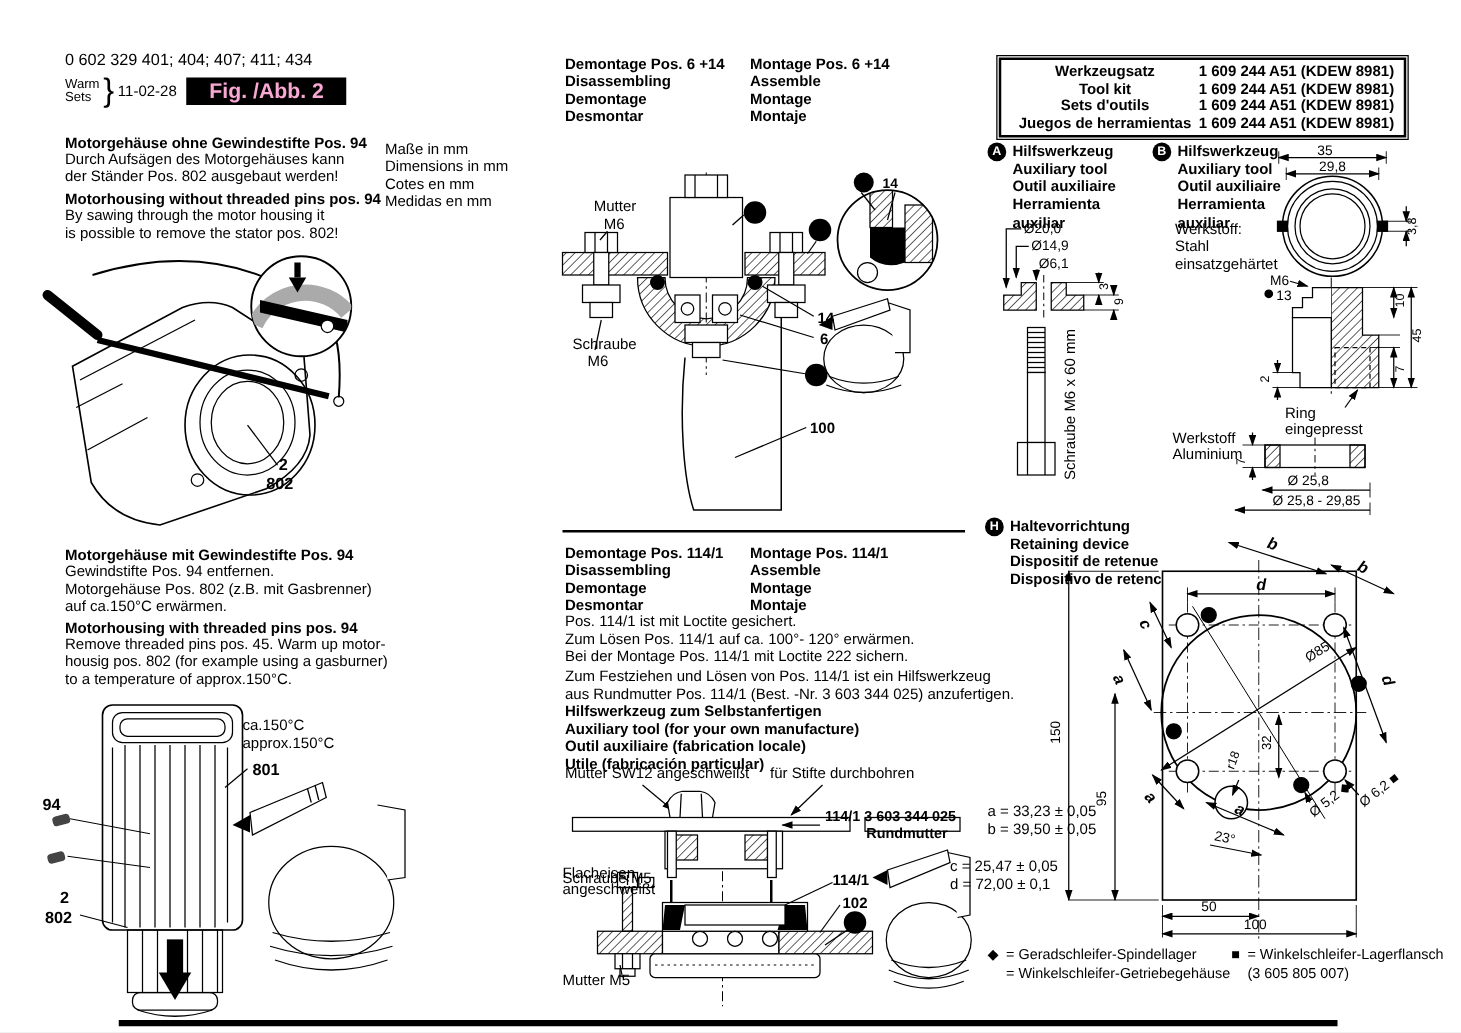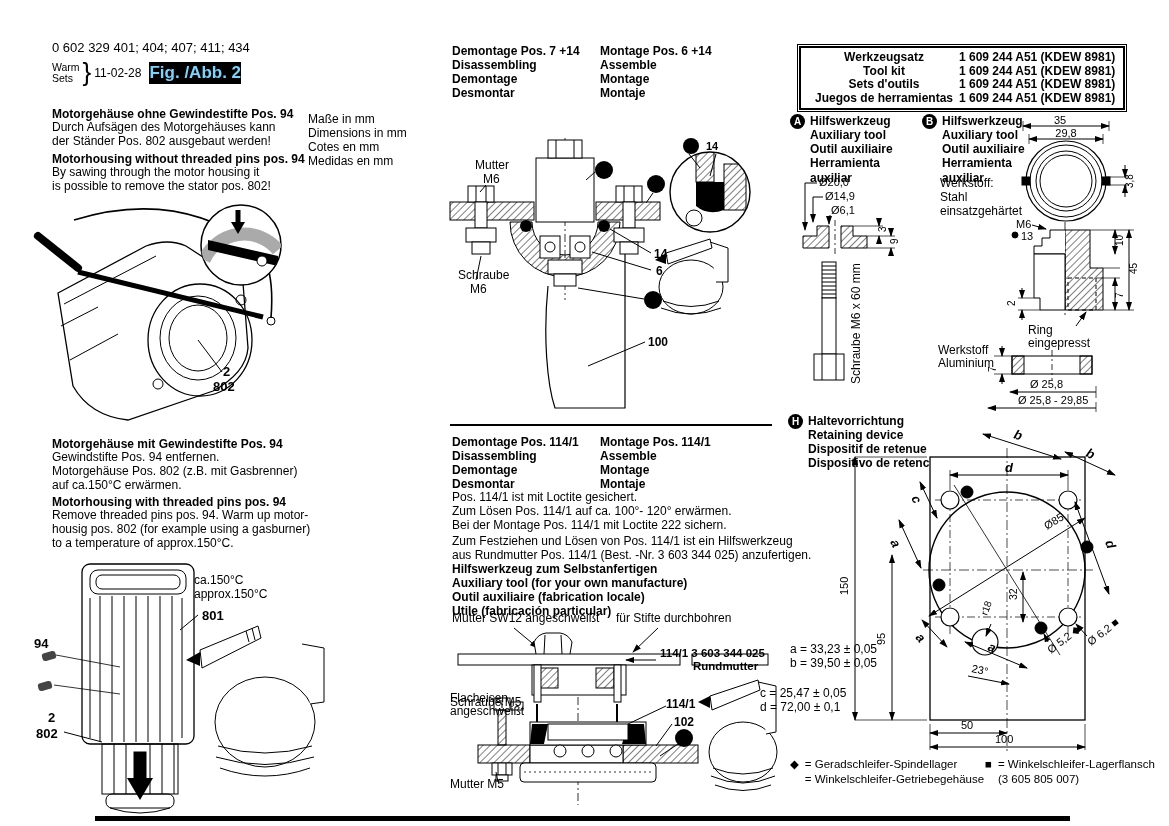--- a/index.html
+++ b/index.html
@@ -6,22 +6,22 @@
   .page{position:relative;width:1169px;height:826px;background:#fff;color:#000;
         font-family:"Liberation Sans",sans-serif;overflow:hidden;}
   .abs{position:absolute;}
   .t{position:absolute;font-size:12px;line-height:1.18;white-space:pre-line;}
   .b{font-weight:bold;}
   .s13{font-size:13px;}
   .badge{width:15px;height:15px;border-radius:50%;background:#000;color:#fff;
          font-size:10px;font-weight:bold;display:flex;align-items:center;
          justify-content:center;flex:0 0 15px;}
   .hdrflex{position:absolute;display:flex;gap:5px;}
-  .figbox{background:#000;color:#7dd3fc;font-weight:bold;font-size:17px;
-          padding:1px 0;margin-left:8px;}
+  .figbox{background:#000;color:#f9a8d4;font-weight:bold;font-size:17px;
+          padding:1px 18px;margin-left:8px;}
   .tk-outer{border:1px solid #000;padding:1px;}
   .tk-inner{border:2px solid #000;padding:3px 8px;}
   .tk-row{display:flex;font-weight:bold;font-size:12px;line-height:13.5px;text-align:center;}
   .tk-label{width:150px;}
   .sep{position:absolute;background:#000;}
   svg{position:absolute;overflow:visible;}
   svg text{font-family:"Liberation Sans",sans-serif;fill:#000;stroke:none;}
   .legend{position:absolute;display:flex;gap:6px;font-size:11.5px;line-height:1.3;}
 </style>
 </head>
@@ -64,21 +64,21 @@
 der Ständer Pos. 802 ausgebaut werden!</div>
   <div class="t b" style="left:52px;top:152px">Motorhousing without threaded pins pos. 94</div>
   <div class="t" style="left:52px;top:165px">By sawing through the motor housing it
 is possible to remove the stator pos. 802!</div>
 
   <div class="t b" style="left:52px;top:437px">Motorgehäuse mit Gewindestifte Pos. 94</div>
   <div class="t" style="left:52px;top:450px">Gewindstifte Pos. 94 entfernen.
 Motorgehäuse Pos. 802 (z.B. mit Gasbrenner)
 auf ca.150°C erwärmen.</div>
   <div class="t b" style="left:52px;top:495px">Motorhousing with threaded pins pos. 94</div>
-  <div class="t" style="left:52px;top:508px">Remove threaded pins pos. 94. Warm up motor-
+  <div class="t" style="left:52px;top:508px">Remove threaded pins pos. 45. Warm up motor-
 housig pos. 802 (for example using a gasburner)
 to a temperature of approx.150°C.</div>
 
   <svg style="left:28px;top:188px" width="270" height="240" viewBox="0 0 270 240">
     <defs>
         <clipPath id="clipD1">
           <circle cx="213" cy="57" r="40"></circle>
         </clipPath>
       </defs>
     <g stroke="#000" fill="none">
@@ -160,21 +160,21 @@
     <line x1="168" y1="63" x2="150" y2="78" stroke="#000"></line>
     <line x1="34" y1="180" x2="72" y2="190" stroke="#000"></line>
     <text x="4" y="96" font-size="13" font-weight="bold">94</text>
     <text x="164" y="32" font-size="12">ca.150°C</text>
     <text x="164" y="46" font-size="12">approx.150°C</text>
     <text x="172" y="68" font-size="13" font-weight="bold">801</text>
     <text x="18" y="170" font-size="13" font-weight="bold">2</text>
     <text x="6" y="186" font-size="13" font-weight="bold">802</text>
   </svg>
 
-  <div class="t b" style="left:452px;top:44px">Demontage Pos. 7 +14
+  <div class="t b" style="left:452px;top:44px">Demontage Pos. 6 +14
 Disassembling
 Demontage
 Desmontar</div>
   <div class="t b" style="left:600px;top:44px">Montage Pos. 6 +14
 Assemble
 Montage
 Montaje</div>
 
   <svg style="left:448px;top:136px" width="330" height="286" viewBox="0 0 330 286">
     <defs>

